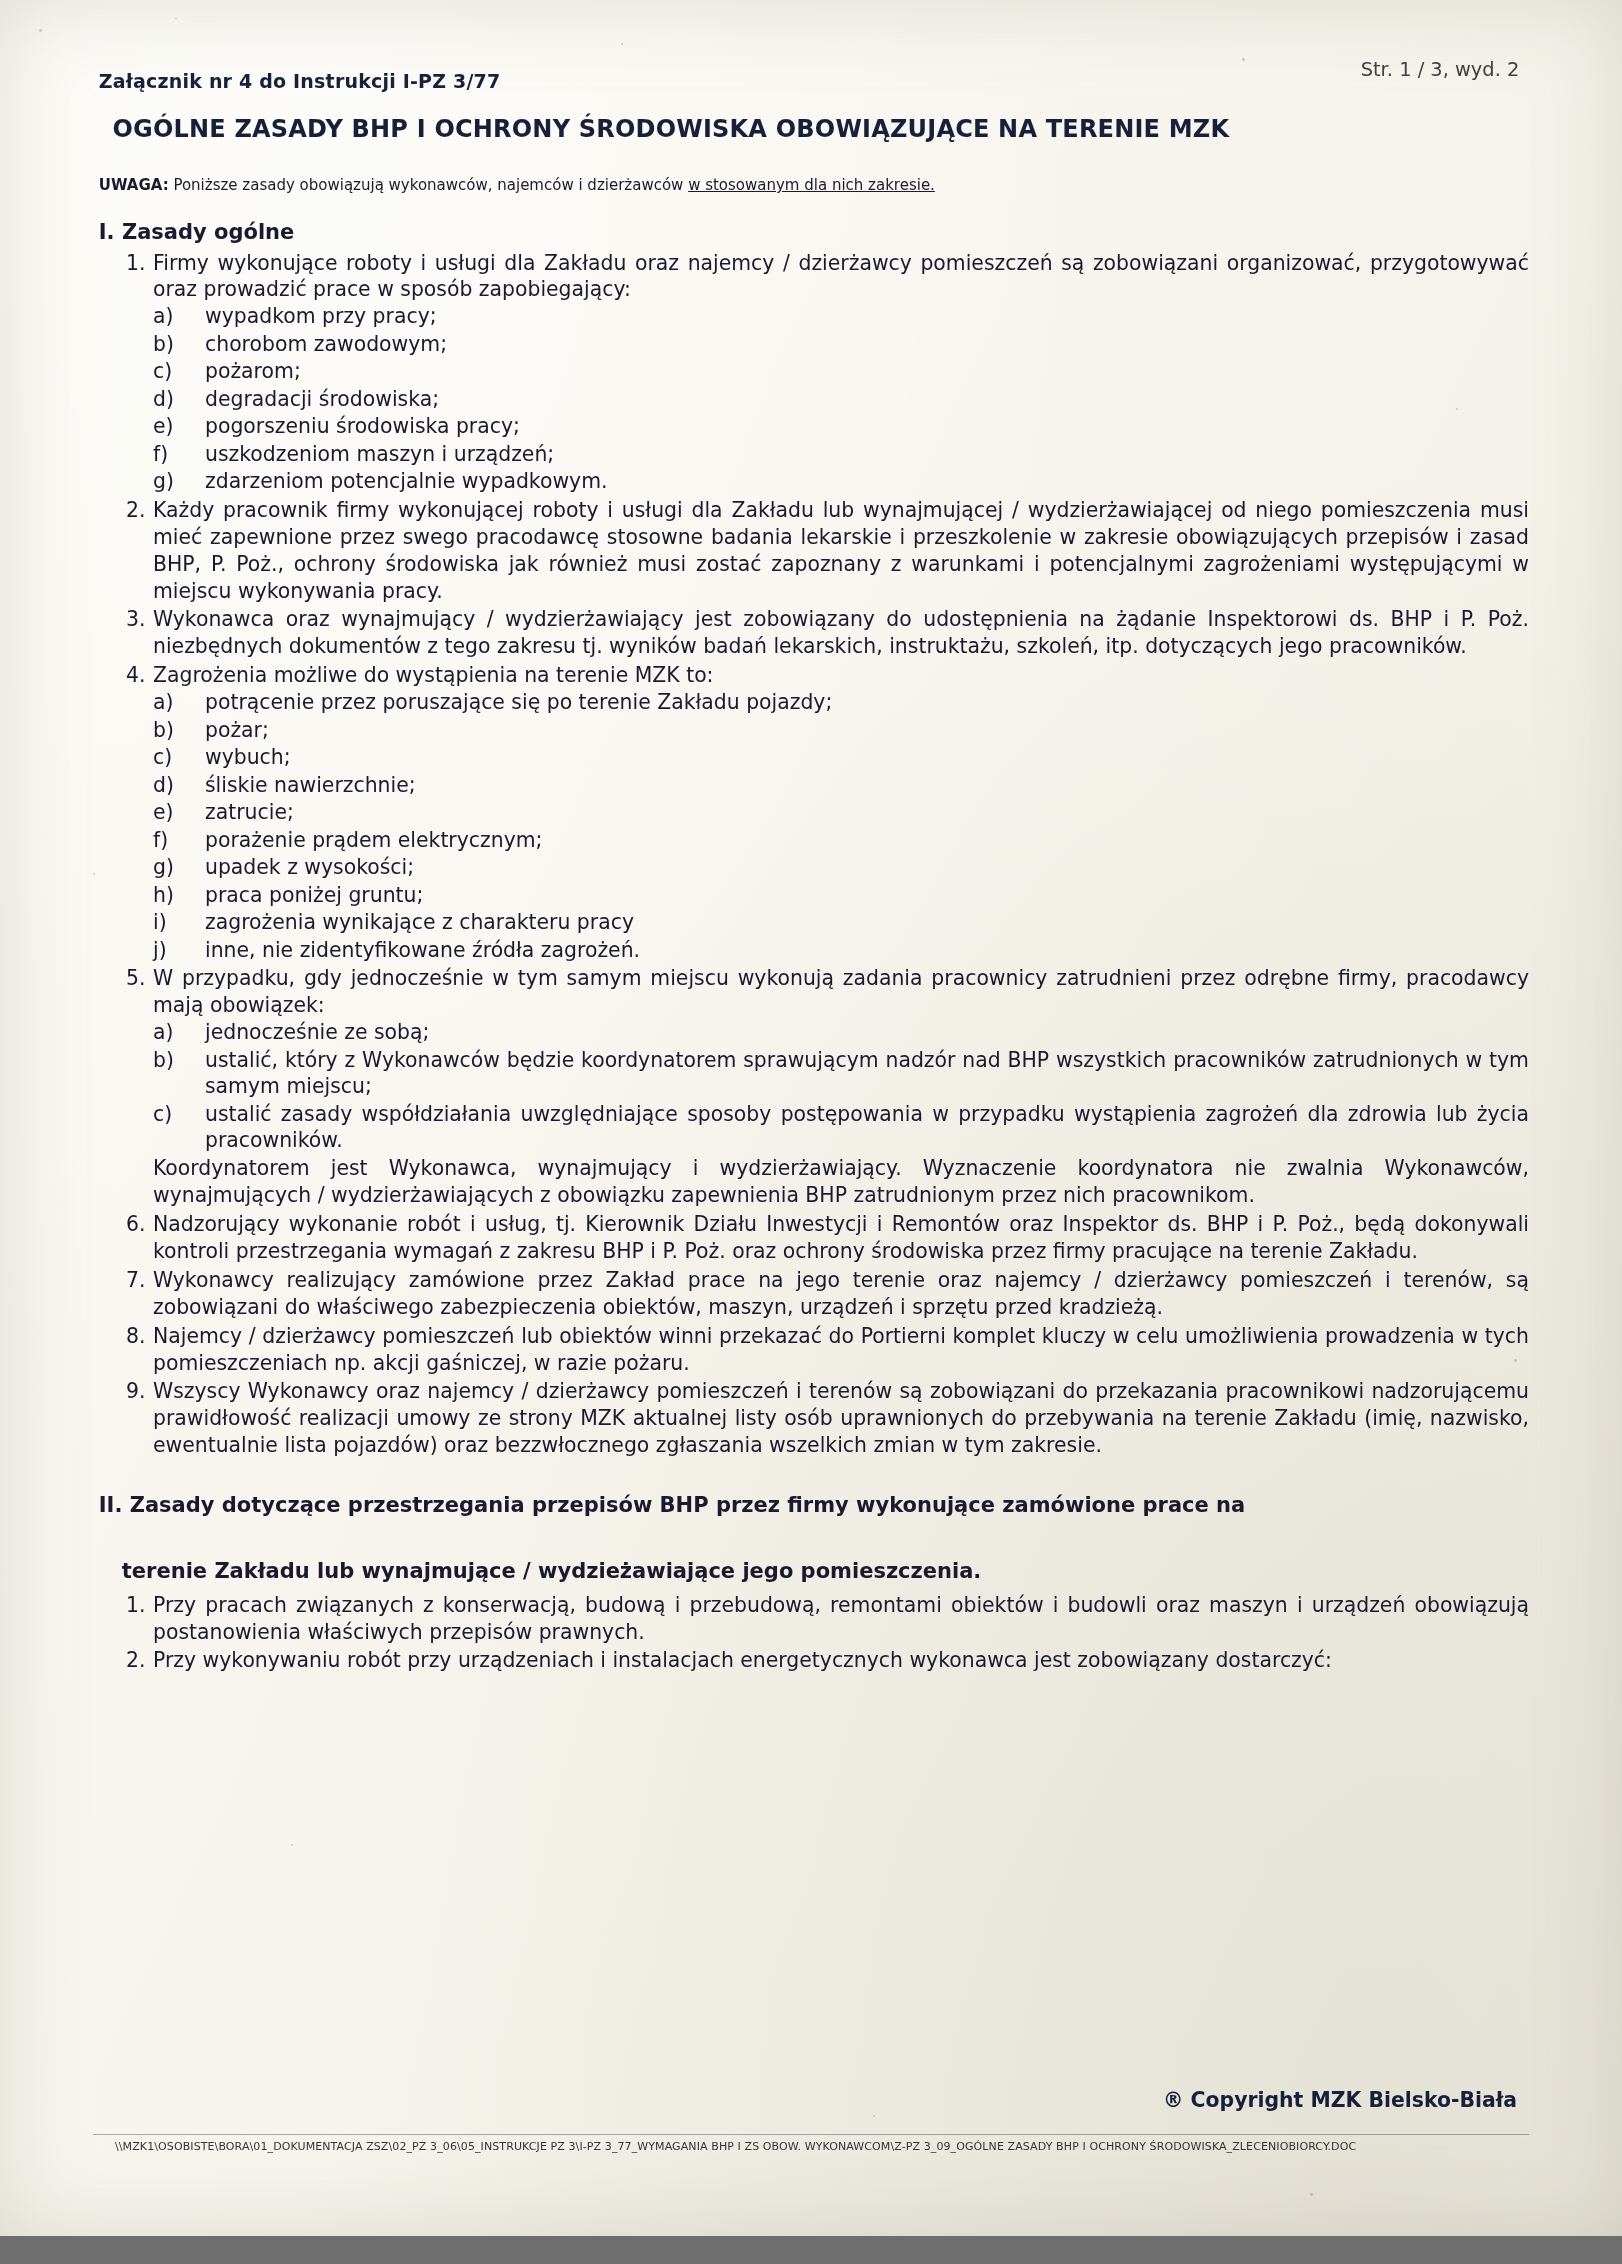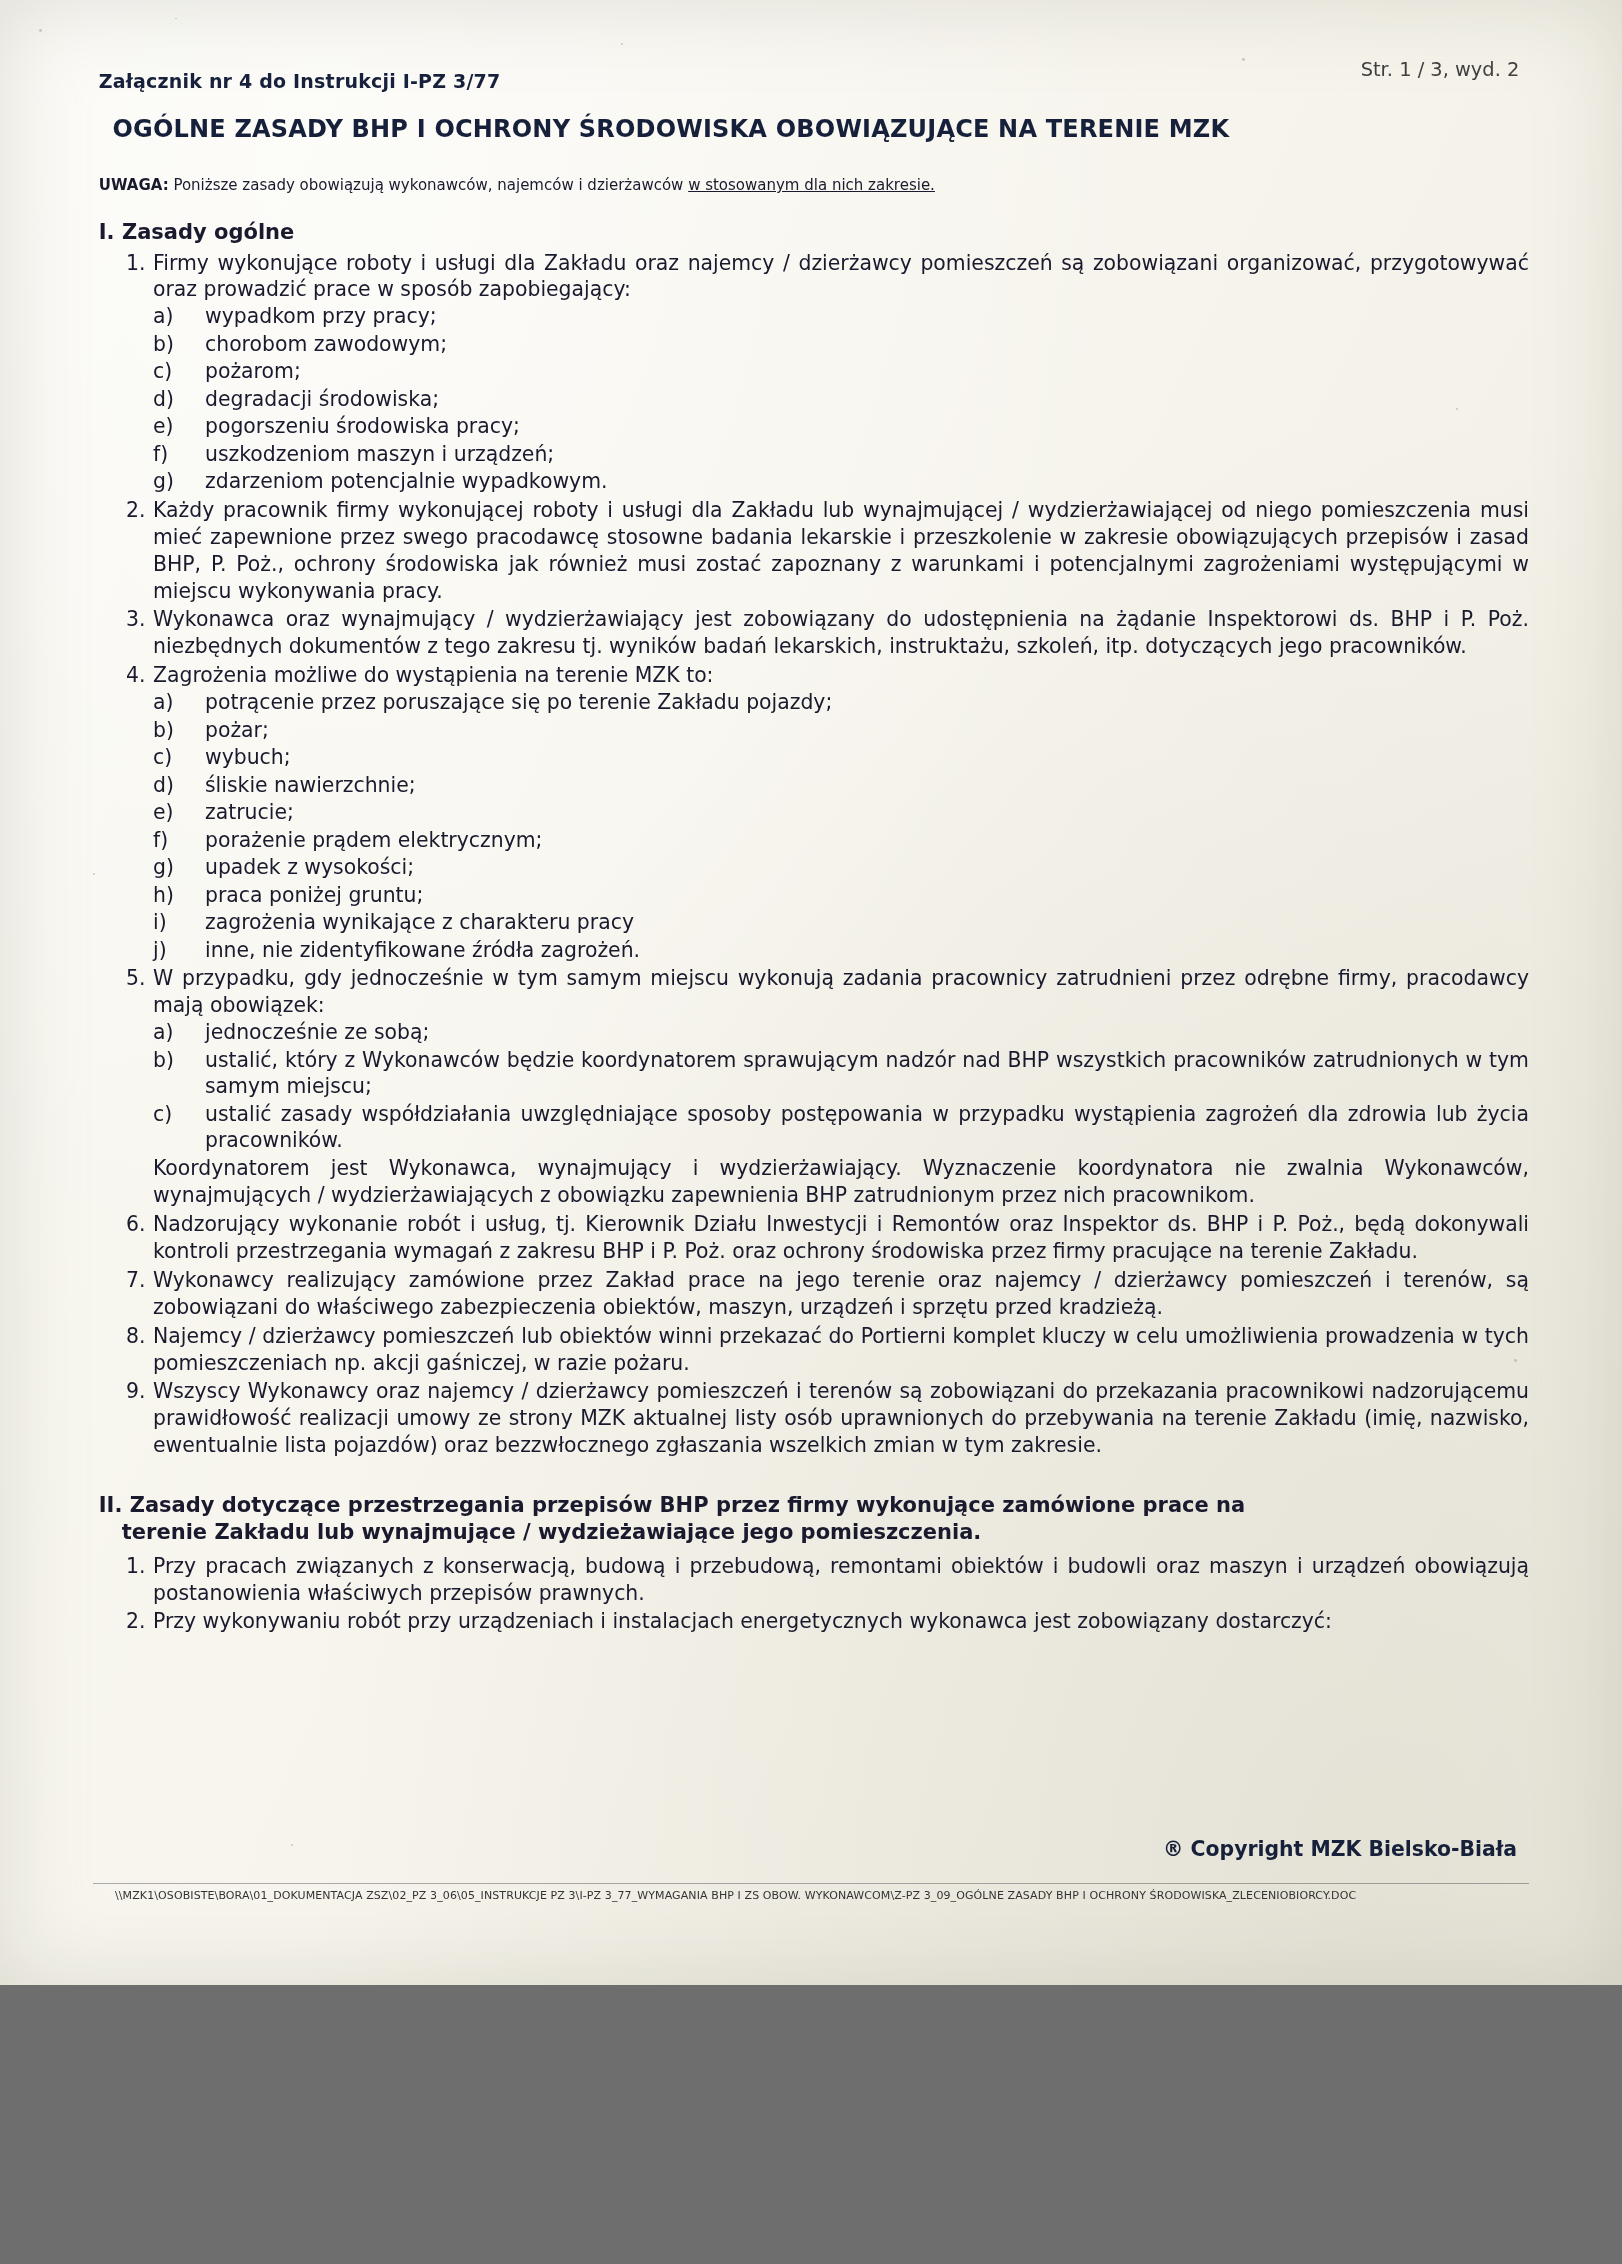--- a/index.html
+++ b/index.html
@@ -3,21 +3,21 @@
 <meta charset="utf-8">
 <style>
   html, body {
     margin: 0;
     padding: 0;
     background: #6e6e6e;
   }
   .page {
     position: relative;
     width: 1622px;
-    height: 1985px;
+    height: 2236px;
     margin: 0 auto;
     background: #fbfaf6;
     overflow: hidden;
     font-family: "DejaVu Sans", sans-serif;
     color: #1a1a2e;
     box-sizing: border-box;
   }
   
   .page::before {
     content: "";
@@ -142,20 +142,21 @@
   .sec2-head {
     font-weight: bold;
     font-size: 21px;
     line-height: 1.3;
     margin-top: 33px;
     padding-left: 5.8px;
   }
   .sec2-head .l2 {
     display: block;
     padding-left: 23px;
+    margin-top: 39px;
   }
 
   .copyright {
     position: absolute;
     right: 105px;
     bottom: 124px;
     font-size: 20.4px;
     font-weight: bold;
     color: #16203a;
     z-index: 3;

